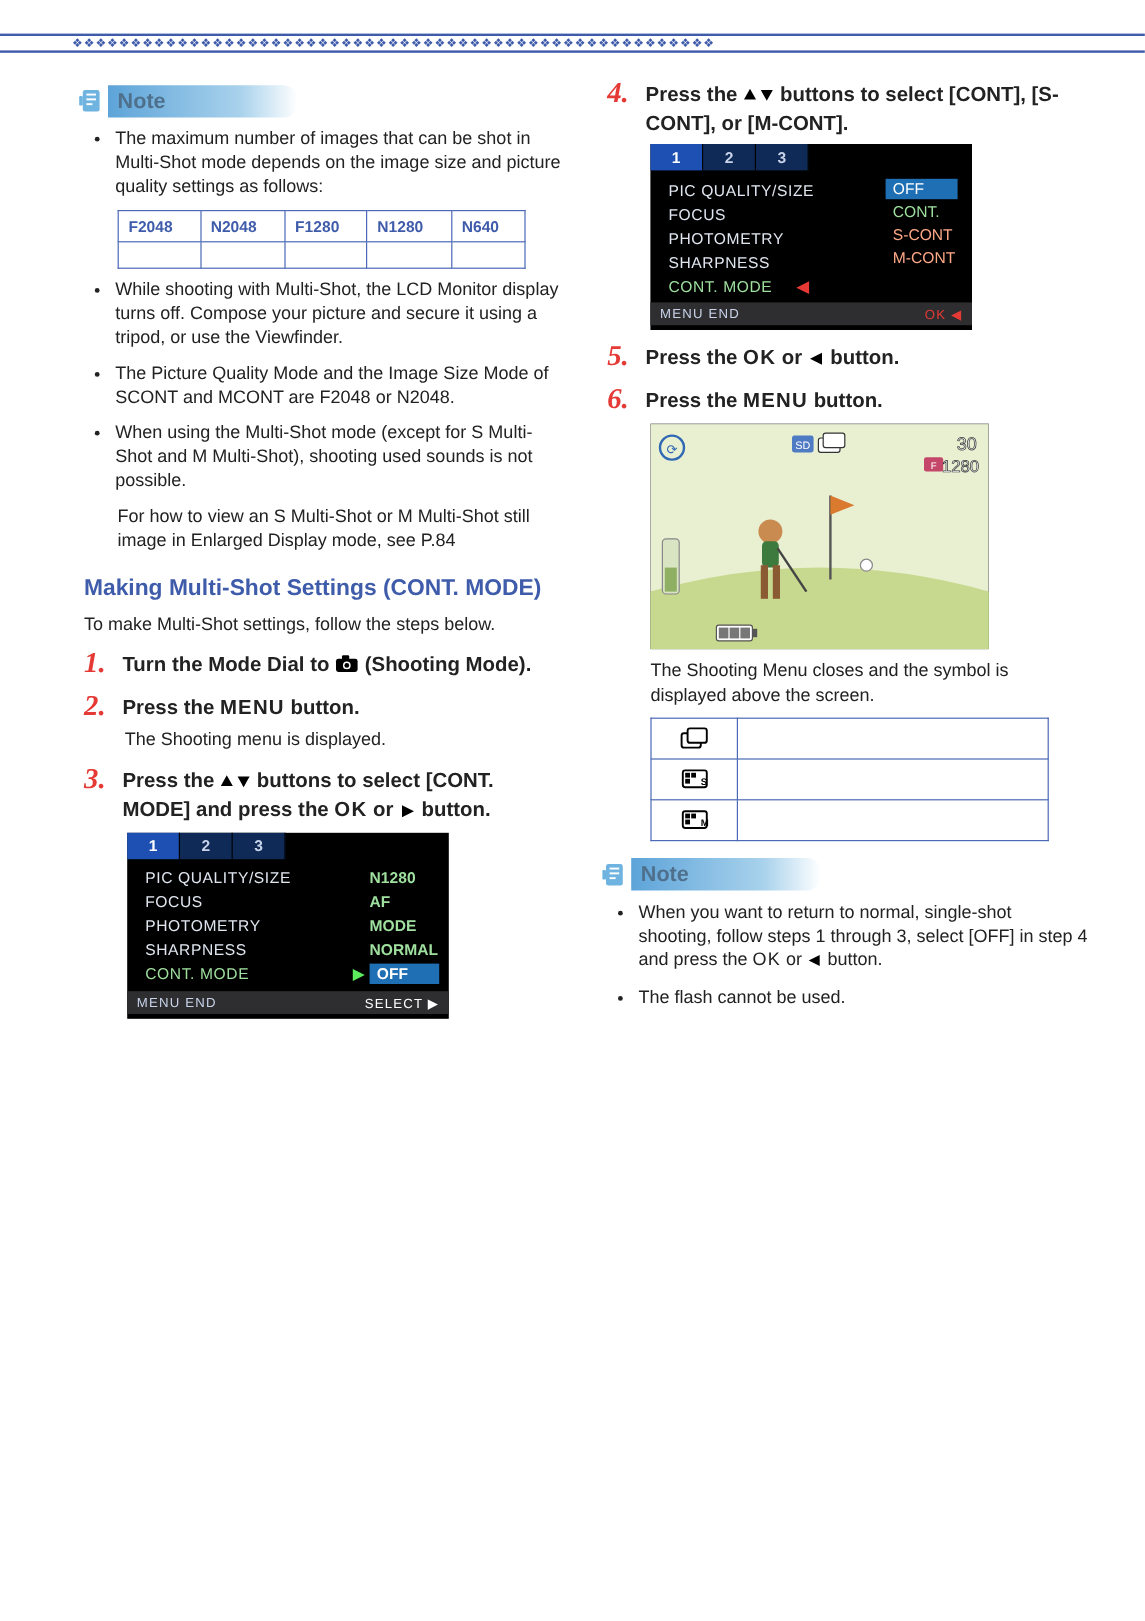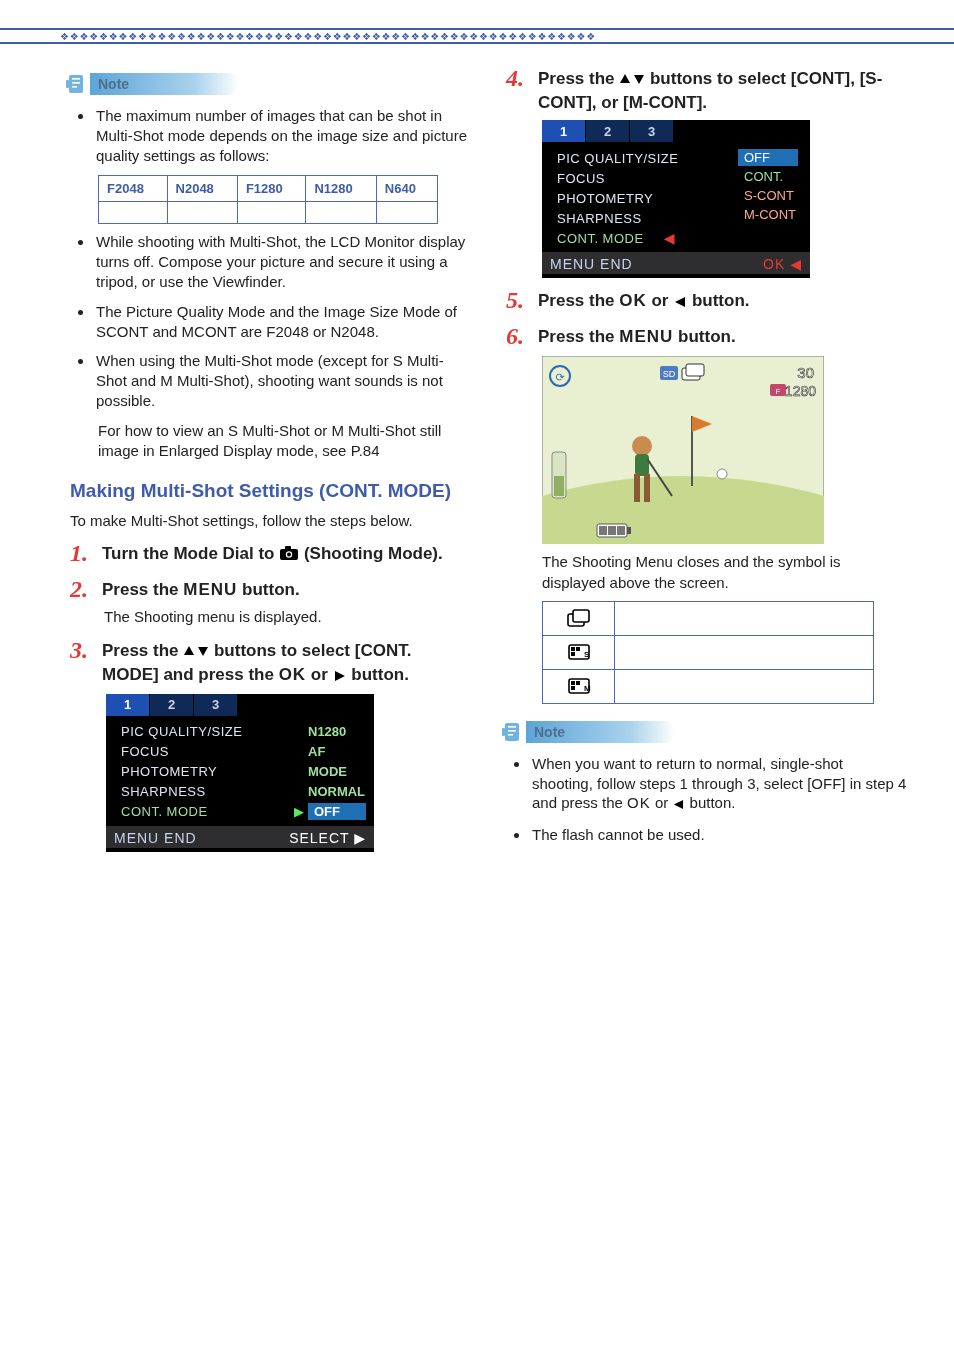--- a/index.html
+++ b/index.html
@@ -45,21 +45,21 @@
     align-items: center;
     margin: 4px 0 8px -8px;
   }
   .callout .ico {
     width: 28px; height: 28px;
     display: flex; align-items:center; justify-content:center;
   }
   .callout .ico svg { width: 24px; height: 24px; }
   .callout .label {
     font-weight: 600;
-    font-size: 14px;
+    font-size: 18px;
     padding: 3px 110px 3px 8px;
     color: #fff;
     border-radius: 0 12px 12px 0;
   }
   .callout.note .label { background: linear-gradient(90deg, #5DA4D9 0%, #A9D2EC 70%, #fff 100%); color:#4F708C;}
   .callout.ref .label { background: linear-gradient(90deg, #FFA25A 0%, #FFD7B5 70%, #fff 100%); color:#DF7A35;}
 
   ul.bullets { margin: 4px 0 10px 2px; padding-left: 22px; }
   ul.bullets > li { margin: 4px 0 10px 0; padding-left: 2px; line-height: 1.32;}
   .plain { margin: 6px 0 10px 28px; line-height: 1.35; }
@@ -138,21 +138,21 @@
   .lcd .body { padding: 6px 8px 4px 15px; }
   .lcd .row { display:flex; justify-content:space-between; align-items:center; height:20px;}
   .lcd .row .l { color:#E0E6F0; letter-spacing:0.5px;}
   .lcd .row .r { color:#9FE09F; font-weight:600; min-width:58px; text-align:left;}
   .lcd .row.sel .l { color:#9FE09F; }
   .lcd .row.sel .r { background:#1E6FB3; color:#fff; padding:1px 6px; }
   .lcd .foot {
     display:flex; justify-content:space-between;
     padding: 4px 8px 2px 8px;
     background:#2E2E30;
-    font-size:14px; letter-spacing:1px;
+    font-size:11px; letter-spacing:1px;
   }
   .lcd .foot .fl { color:#C8D3EA; }
   .lcd .foot .fr { color:#fff; }
   .lcd .opt { padding:1px 6px; margin:1px 0; display:inline-block; min-width:60px; text-align:left;}
   .lcd .opt.off { background:#1E6FB3; color:#fff;}
   .lcd .opt.g { color:#9FE09F;}
   .lcd .opt.o { color:#FFA987;}
   .lcd .rcol { display:flex; flex-direction:column; align-items:flex-start;}
   .lcd .arrow-left { color:#E53935; font-size:14px; margin-right:4px;}
 
@@ -219,21 +219,21 @@
               <td></td>
               <td></td>
               <td></td>
             </tr>
       </tbody>
         </table>
 
       <ul class="bullets" style="margin-top:-2px">
         <li>While shooting with Multi-Shot, the LCD Monitor display turns off. Compose your picture and secure it using a tripod, or use the Viewfinder.</li>
         <li>The Picture Quality Mode and the Image Size Mode of SCONT and MCONT are F2048 or N2048.</li>
-        <li>When using the Multi-Shot mode (except for S Multi-Shot and M Multi-Shot), shooting want sounds is not possible.</li>
+        <li>When using the Multi-Shot mode (except for S Multi-Shot and M Multi-Shot), shooting used sounds is not possible.</li>
       </ul>
 
       <div class="plain">For how to view an S Multi-Shot or M Multi-Shot still image in Enlarged Display mode, see P.84</div>
 
       <div class="h-blue">Making Multi-Shot Settings (CONT. MODE)</div>
       <div style="margin:6px 0 6px 0; line-height:1.35">To make Multi-Shot settings, follow the steps below.</div>
 
       <div class="step">
         <span class="num">1.</span>
         <span class="txt">

